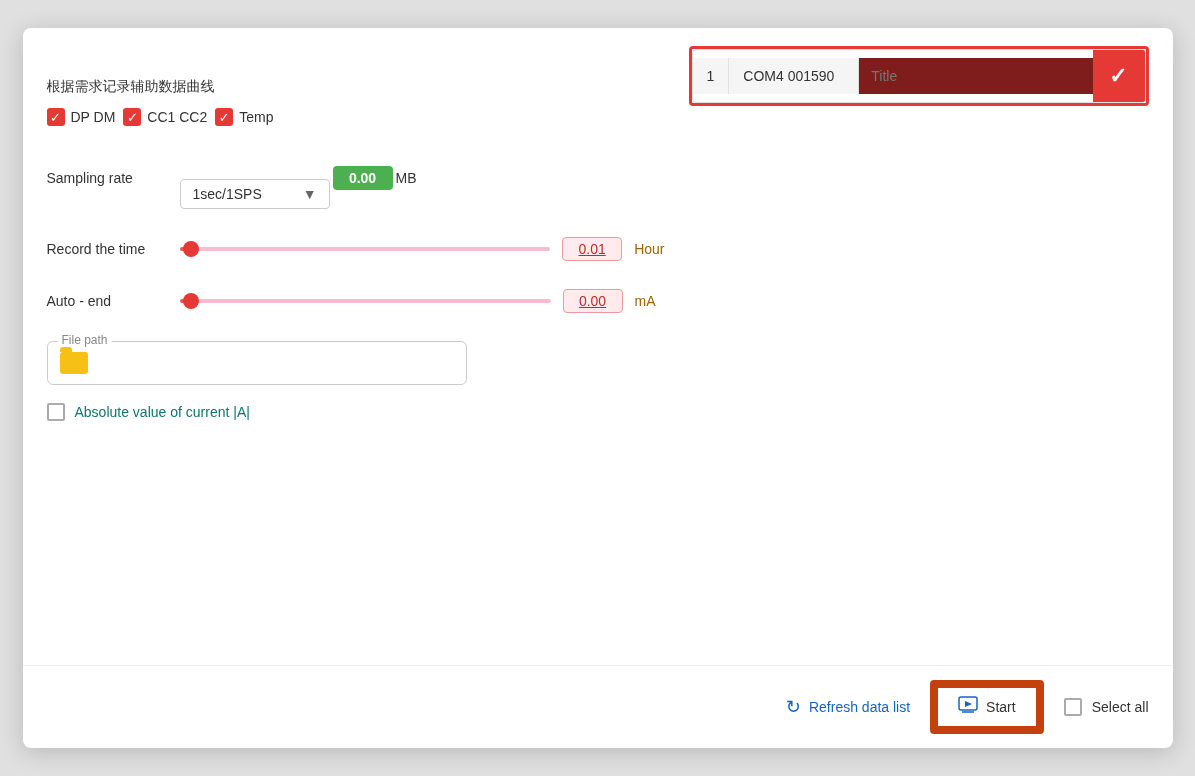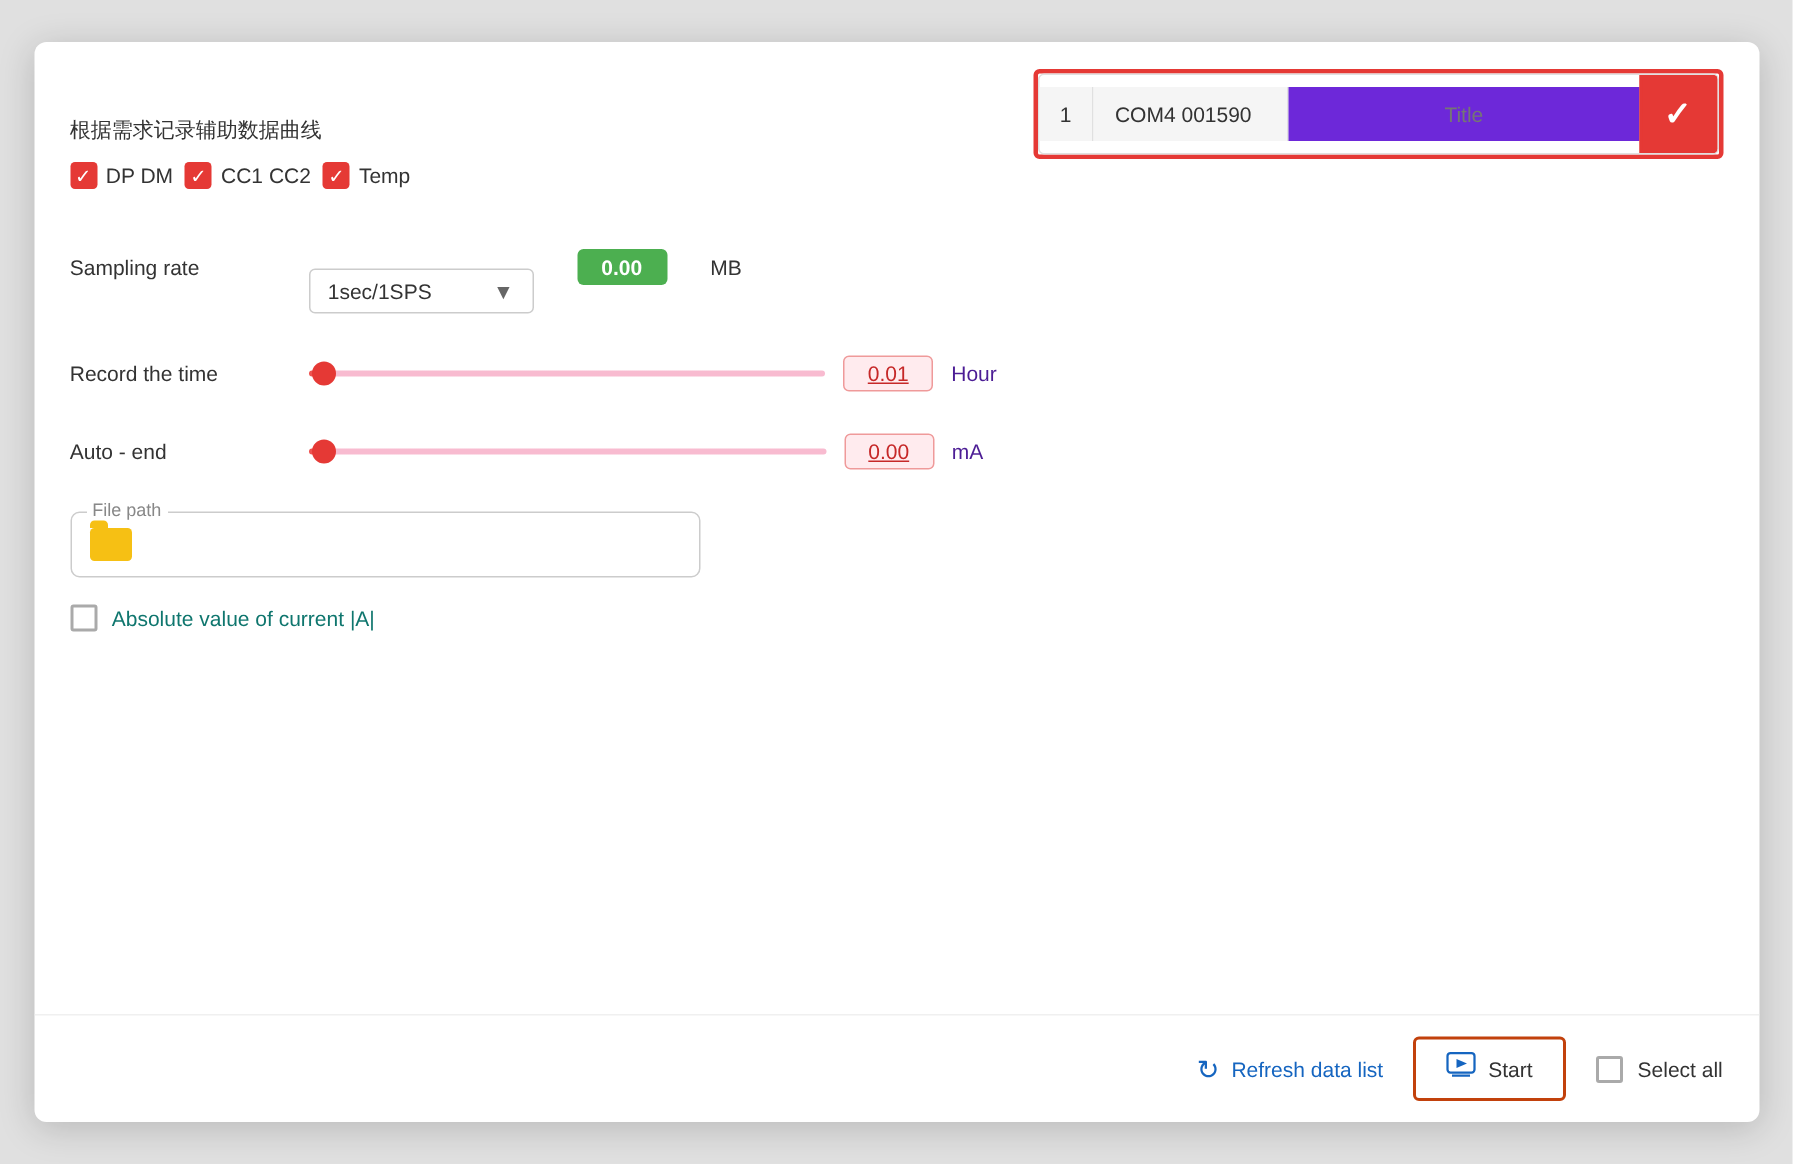--- a/index.html
+++ b/index.html
@@ -104,21 +104,21 @@
       font-size: 13px;
       cursor: pointer;
       flex-shrink: 0;
     }
 
     
     .form-row {
       display: flex;
       align-items: center;
       margin-bottom: 28px;
-      gap: 29px;
+      gap: 3px;
     }
     .form-label {
       width: 130px;
       color: #333;
       font-size: 14px;
       flex-shrink: 0;
     }
 
     
     .sampling-dropdown {
@@ -187,21 +187,21 @@
       border: 1px solid #ef9a9a;
       border-radius: 4px;
       padding: 3px 10px;
       font-size: 14px;
       color: #c62828;
       min-width: 60px;
       text-align: center;
       text-decoration: underline;
     }
     .slider-unit {
-      color: #4c1d95;
+      color: #a16207;
       font-size: 14px;
       min-width: 30px;
     }
 
     
     .file-path-container {
       border: 1px solid #ccc;
       border-radius: 6px;
       padding: 10px 12px;
       position: relative;
@@ -291,22 +291,21 @@
       border-right: 1px solid #e0e0e0;
       min-width: 130px;
     }
     .device-title-input {
       flex: 1;
       border: none;
       outline: none;
       padding: 10px 12px;
       font-size: 14px;
       color: #aaa;
-      background: #6d28d9;
-      text-align: center;
+      background: #7f1d1d;
     }
     .device-checkbox {
       width: 52px;
       height: 52px;
       background: #e53935;
       display: flex;
       align-items: center;
       justify-content: center;
       cursor: pointer;
       border: 2px solid #e53935;
@@ -345,21 +344,21 @@
     }
     .refresh-icon {
       color: #1565c0;
       font-size: 18px;
     }
     .start-btn {
       display: flex;
       align-items: center;
       gap: 8px;
       padding: 8px 20px;
-      border: 2px solid #c2410c;
+      border: 8px solid #c2410c;
       border-radius: 4px;
       background: white;
       cursor: pointer;
       font-size: 14px;
       color: #333;
     }
     .start-icon {
       color: #1565c0;
       font-size: 16px;
     }

